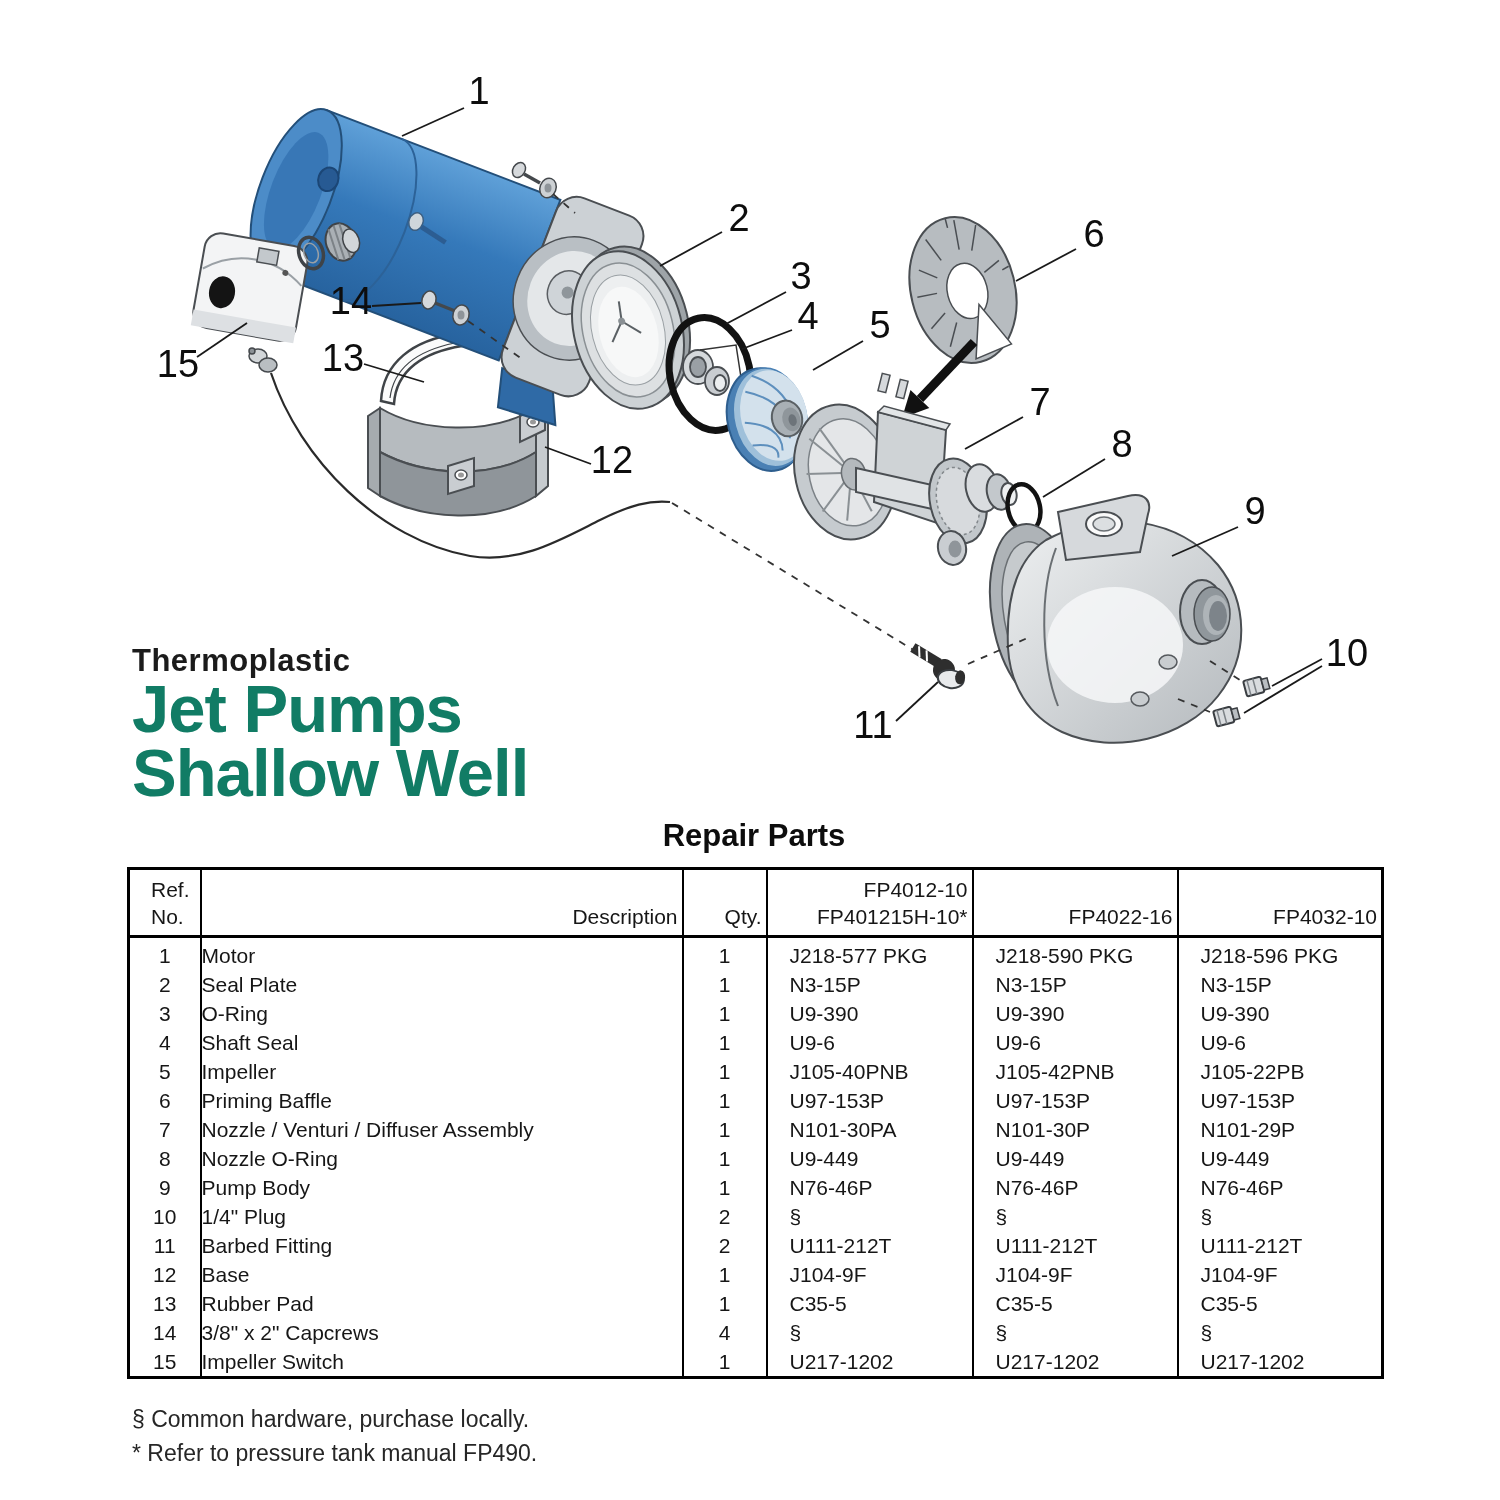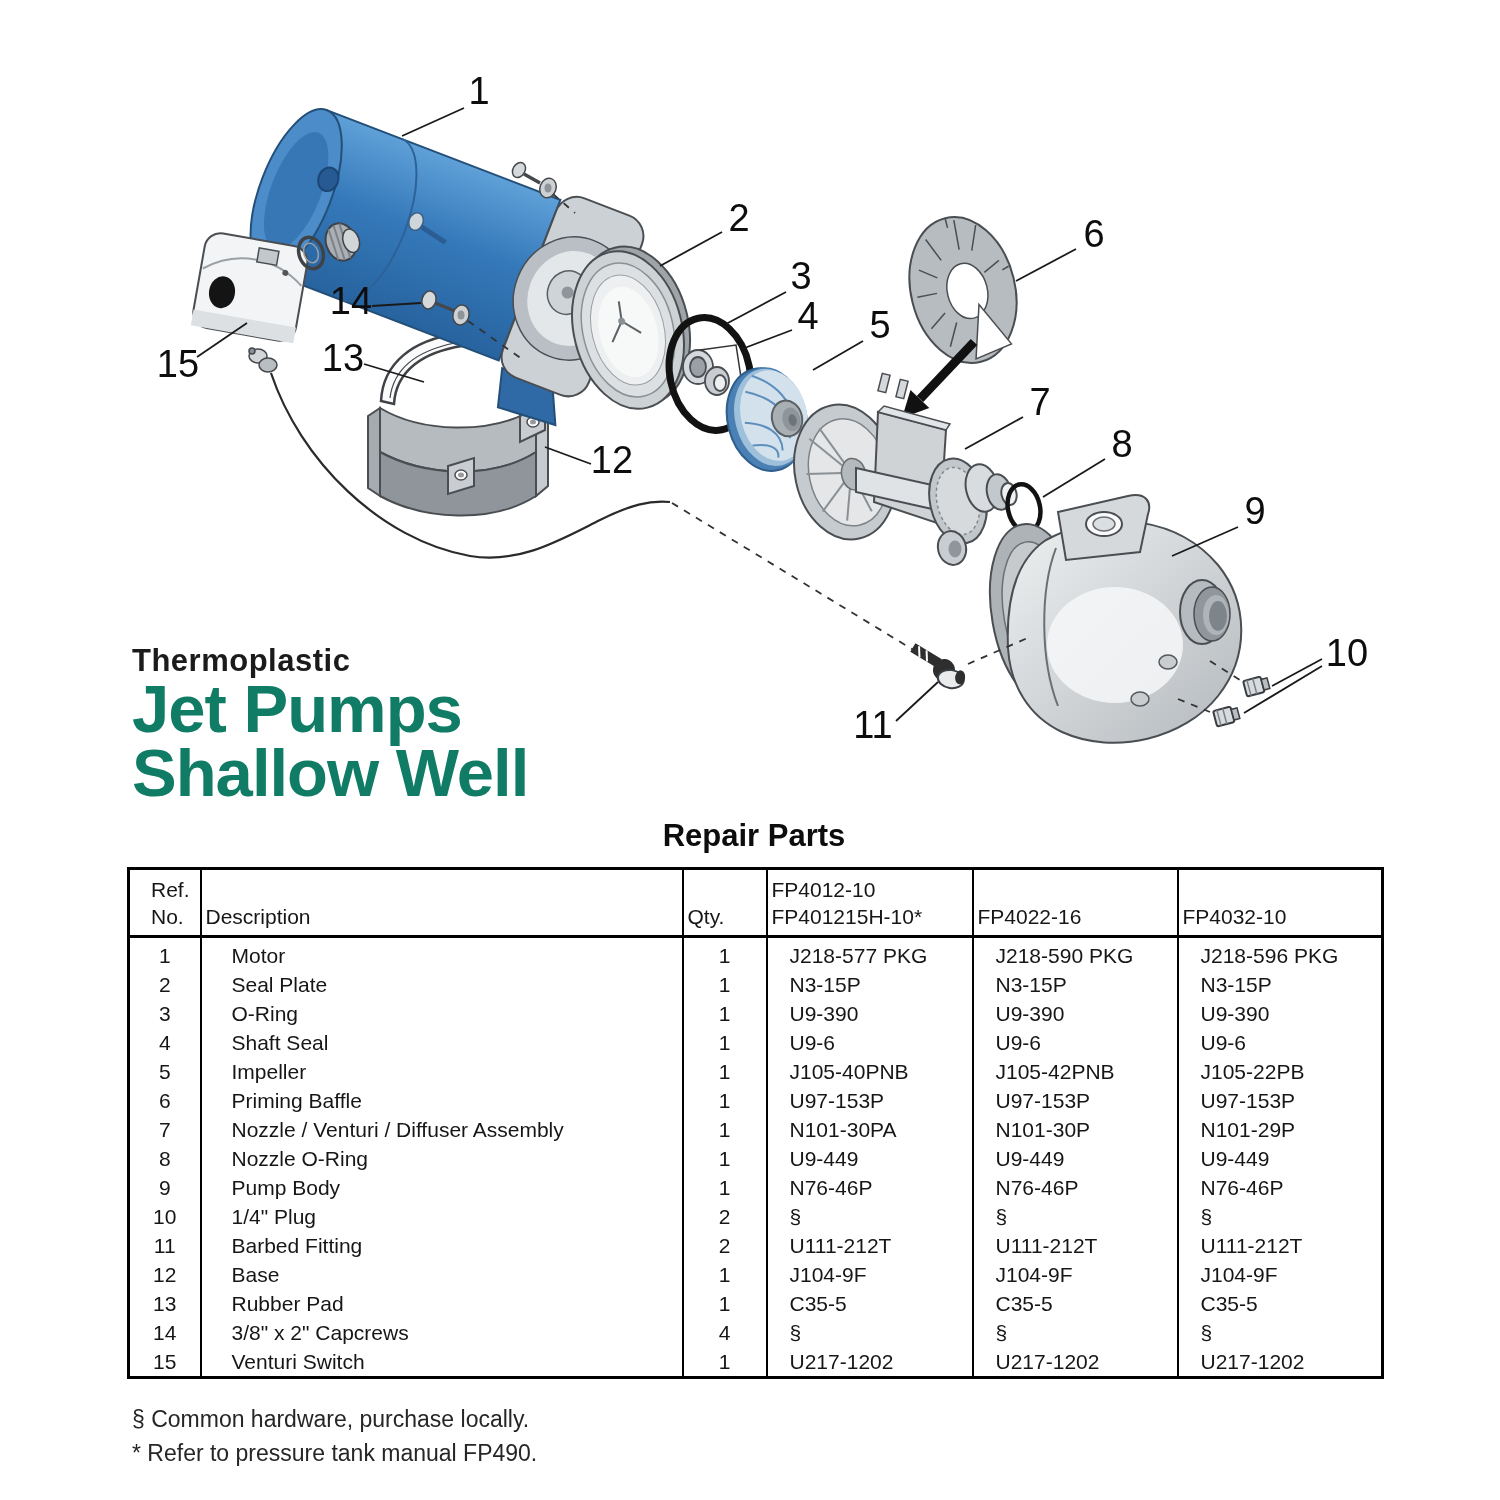--- a/index.html
+++ b/index.html
@@ -10,26 +10,26 @@
   .brand{position:absolute;left:132px;top:645px;line-height:1;}
   .brand-kicker{font-size:31px;font-weight:700;color:#1b1b1b;letter-spacing:.5px;}
   .brand-line{font-size:67px;font-weight:700;color:#117c65;letter-spacing:-1px;margin-top:1px;line-height:63px;}
   .repair-title{position:absolute;left:127px;top:818px;width:1254px;text-align:center;
                 font-size:31px;font-weight:700;color:#0d0d0d;}
   .table-wrap{position:absolute;left:127px;top:867px;}
   table.parts{border-collapse:collapse;table-layout:fixed;width:1254px;border:3px solid #000;}
   table.parts th, table.parts td{font-weight:400;font-size:21px;color:#161616;overflow:hidden;white-space:nowrap;}
   table.parts tr > *:not(:first-child){border-left:2px solid #000;}
   thead th{border-bottom:3px solid #000;vertical-align:bottom;padding:6px 4px 5px 4px;
-           font-weight:700;text-align:left;line-height:27px;}
+           font-weight:700;text-align:right;line-height:27px;}
   thead th.h0{text-align:left;padding-left:21px;}
   tbody td{height:29px;padding:0;line-height:29px;}
   tbody tr:first-child td{padding-top:3px;}
   td.c0{text-align:center;}
-  td.c1{padding-left:30px;margin-left:43px;}
+  td.c1{margin-left:43px;}
   td.c2{text-align:center;}
   td.c3,td.c4,td.c5{padding-left:22px;}
   .footnotes{position:absolute;left:132px;top:1402px;font-size:23px;line-height:34px;color:#262626;}
 </style>
 </head>
 <body>
 
 <div class="page">
 
   <svg width="1500" height="830" viewBox="0 0 1500 830">
@@ -446,21 +446,21 @@
           <tr>
             <td class="c0">14</td>
             <td class="c1">3/8" x 2" Capcrews</td>
             <td class="c2">4</td>
             <td class="c3">§</td>
             <td class="c4">§</td>
             <td class="c5">§</td>
           </tr>
           <tr>
             <td class="c0">15</td>
-            <td class="c1">Venturi Switch</td>
+            <td class="c1">Impeller Switch</td>
             <td class="c2">1</td>
             <td class="c3">U217-1202</td>
             <td class="c4">U217-1202</td>
             <td class="c5">U217-1202</td>
           </tr>
         </tbody>
     </table>
   </div>
 
   <div class="footnotes">

